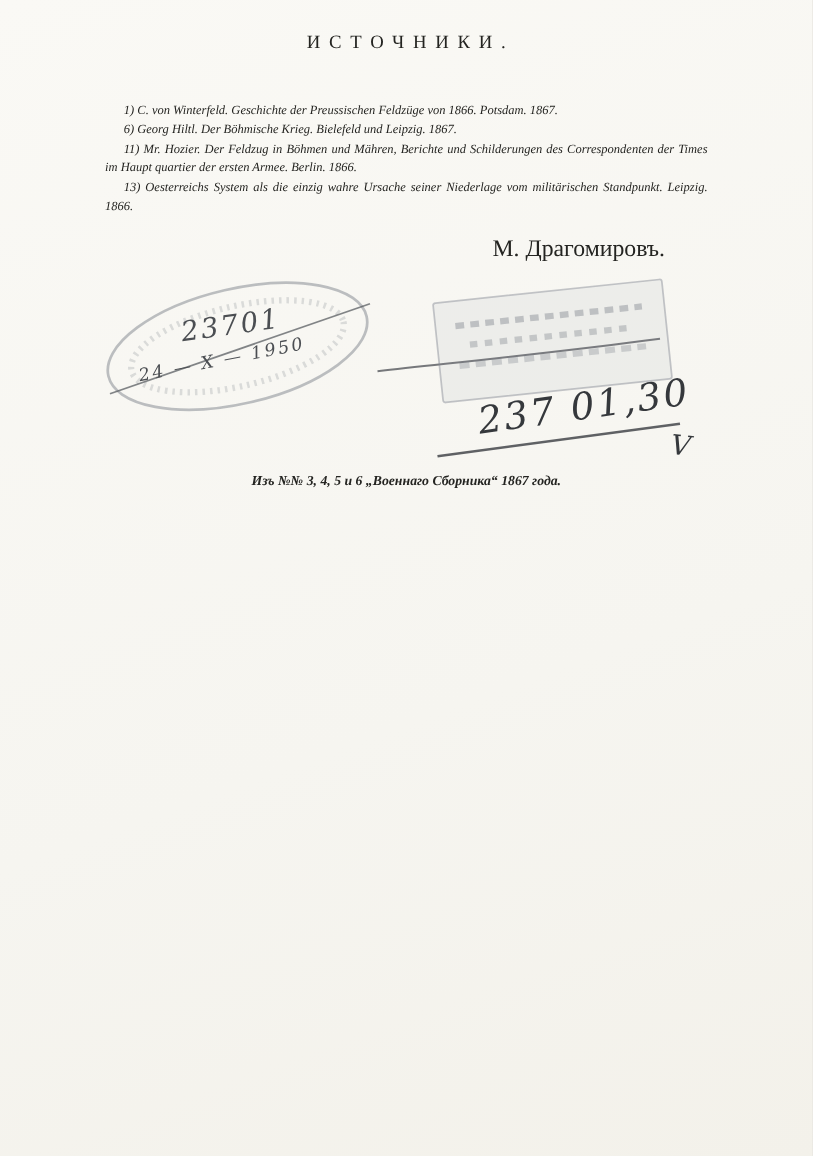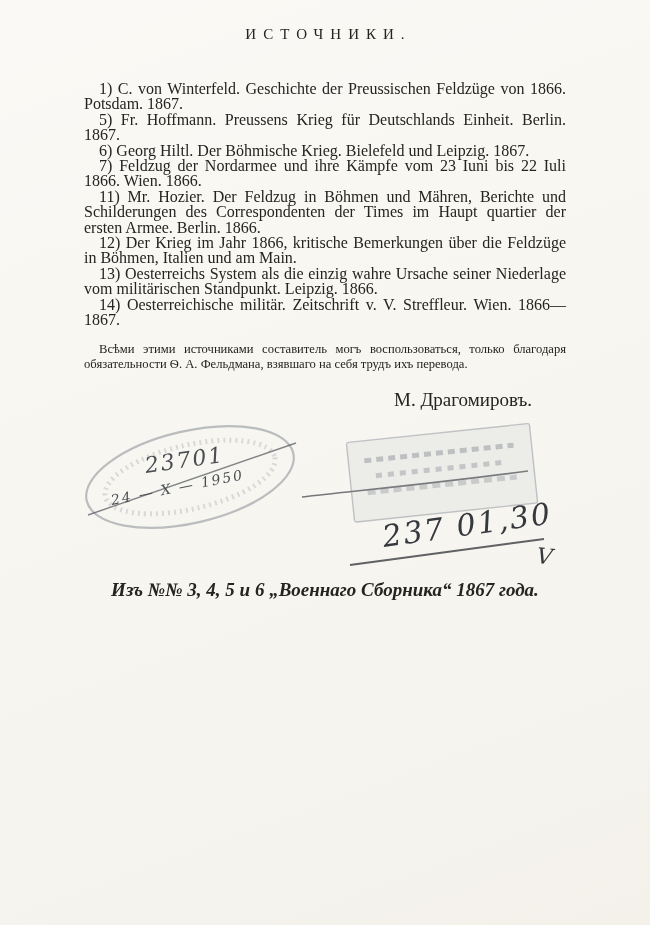--- a/index.html
+++ b/index.html
@@ -7,22 +7,22 @@
     width:650px;height:925px;margin:0 auto;position:relative;overflow:hidden;
     background:linear-gradient(160deg,#faf9f5 0%,#f6f5f0 60%,#f3f1ea 100%);
     font-family:"Liberation Serif", serif;color:#242421;
   }
   .content{position:absolute;left:84px;right:84px;top:26px;}
   .title{
     text-align:center;font-size:15px;font-weight:normal;
     letter-spacing:7px;margin:0 0 38px 0;text-indent:7px;
   }
   .sources p.source{
-    font-size:16px;line-height:15.4px;margin:0;
-    text-indent:15px;text-align:justify;
+    font-size:10px;line-height:15.4px;margin:0;
+    text-indent:15px;text-align:justify;font-style:italic;
   }
   .closing{
     font-size:12.6px;line-height:15.8px;margin:14px 0 0 0;
     text-indent:15px;text-align:justify;
   }
   .signature{
     font-size:19px;text-align:right;
     padding-right:34px;margin:16px 0 0 0;
   }
   .stamps{position:relative;height:160px;margin:2px 0 0 -30px;}
@@ -30,43 +30,38 @@
   .hand{
     font-family:"DejaVu Serif", serif;font-style:italic;
     fill:#4b4e52;letter-spacing:2px;
   }
   .hand2{
     font-family:"DejaVu Serif", serif;font-style:italic;
     fill:#35383c;letter-spacing:2px;
   }
   .caption{
     text-align:center;font-style:italic;font-weight:bold;
-    font-size:19px;margin:6px 0 16px 0;
+    font-size:11px;margin:6px 0 16px 0;
   }
 </style>
 </head>
 <body>
 
 <div class="page">
   <div class="content">
 
     <h1 class="title">ИСТОЧНИКИ.</h1>
 
     <div class="sources">
       <p class="source">1) C. von Winterfeld. Geschichte der Preussischen Feldzüge von 1866. Potsdam. 1867.</p>
-      <p class="source">5) Fr. Hoffmann. Preussens Krieg für Deutschlands Einheit. Berlin. 1867.</p>
       <p class="source">6) Georg Hiltl. Der Böhmische Krieg. Bielefeld und Leipzig. 1867.</p>
-      <p class="source">7) Feldzug der Nordarmee und ihre Kämpfe vom 23 Iuni bis 22 Iuli 1866. Wien. 1866.</p>
       <p class="source">11) Mr. Hozier. Der Feldzug in Böhmen und Mähren, Berichte und Schilderungen des Correspondenten der Times im Haupt quartier der ersten Armee. Berlin. 1866.</p>
-      <p class="source">12) Der Krieg im Jahr 1866, kritische Bemerkungen über die Feldzüge in Böhmen, Italien und am Main.</p>
       <p class="source">13) Oesterreichs System als die einzig wahre Ursache seiner Niederlage vom militärischen Standpunkt. Leipzig. 1866.</p>
-      <p class="source">14) Oesterreichische militär. Zeitschrift v. V. Streffleur. Wien. 1866—1867.</p>
     </div>
 
-    <p class="closing">Всѣми этими источниками составитель могъ воспользоваться, только благодаря обязательности Ѳ. А. Фельдмана, взявшаго на себя трудъ ихъ перевода.</p>
 
     <p class="signature">М. Драгомировъ.</p>
 
     <div class="stamps">
       <svg width="560" height="165" viewBox="0 0 560 165">
 
         <g transform="rotate(-13 136 64)" fill="none" stroke="#8a8f96" opacity="0.55">
           <ellipse cx="136" cy="64" rx="106" ry="46" stroke-width="2.2"></ellipse>
           <ellipse cx="136" cy="64" rx="87" ry="32" stroke-width="5" stroke-dasharray="2 4" opacity="0.5"></ellipse>
         </g>

